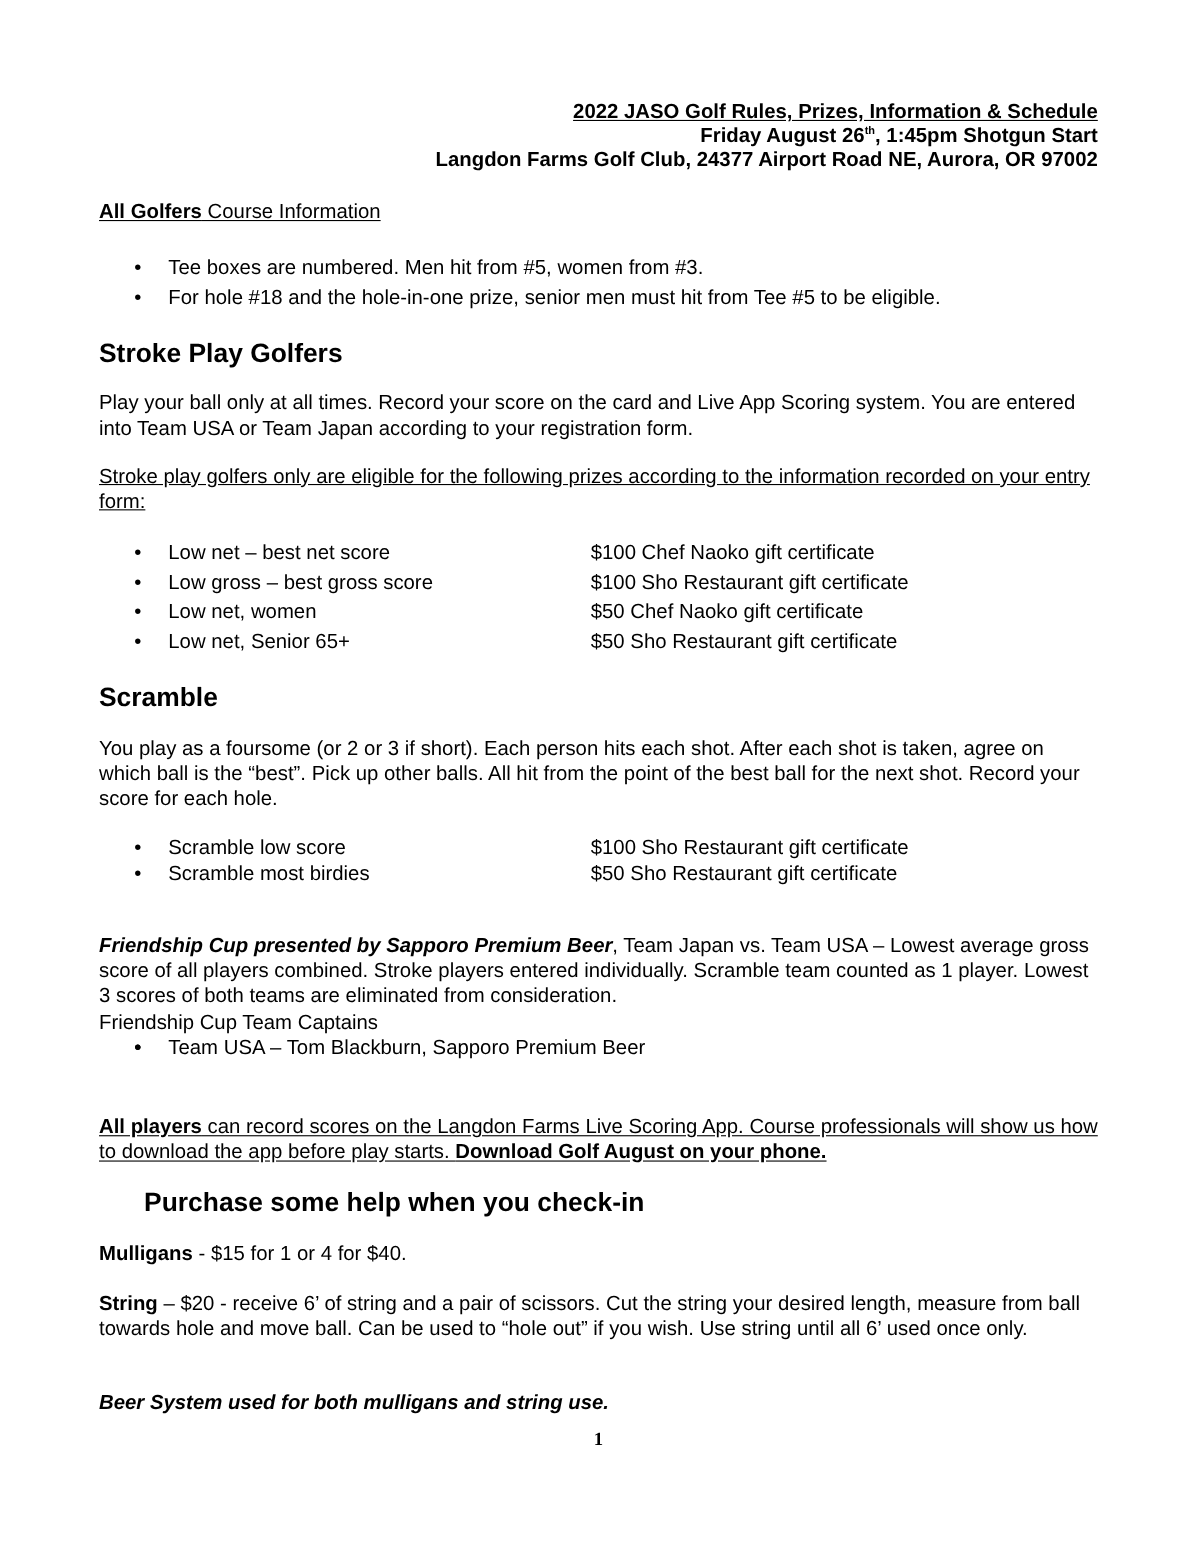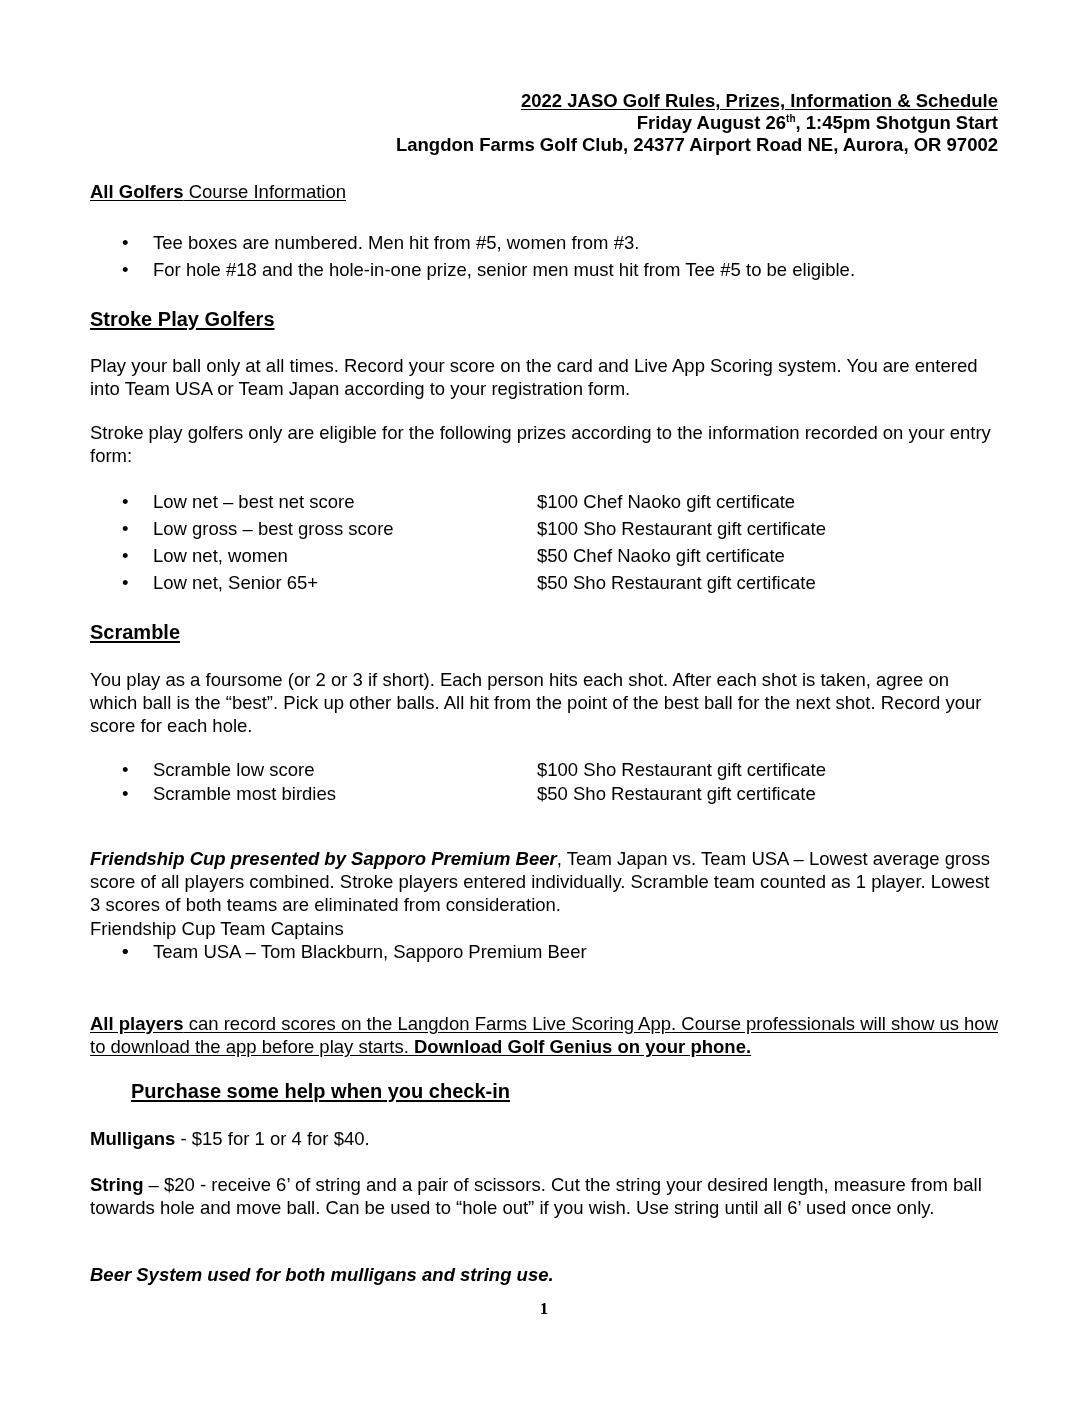--- a/index.html
+++ b/index.html
@@ -7,21 +7,21 @@
       width: 1088px; height: 1408px; position: relative; overflow: hidden;
       font-family: "Liberation Sans", sans-serif; color: #000;
       font-size: 18.5px;
     }
     .page { position: absolute; left: 90px; top: 90px; width: 910px; }
     .title-block { text-align: right; font-weight: bold; font-size: 18.5px; line-height: 22px; margin-left: -2px; }
     .title-block .line { display: block; }
     .u { text-decoration: underline; text-underline-offset: 2px; }
     sup { font-size: 10px; line-height: 0; }
     .abs { position: absolute; left: 0; }
-    .heading { font-weight: bold; font-size: 20px; text-decoration: underline; text-underline-offset: 2px; }
+    .heading { font-weight: bold; font-size: 24px; text-underline-offset: 2px; }
     .para { line-height: 23px; width: 910px; }
     ul.bul { list-style: none; margin: 0; padding: 0; }
     ul.bul li { position: relative; padding-left: 63px; line-height: 27px; white-space: nowrap; }
     ul.bul.tight li { line-height: 24px; }
     ul.bul li .dot { position: absolute; left: 32px; top: 0; }
     ul.bul li .col2 { position: absolute; left: 447px; }
     .bold { font-weight: bold; text-align: right; }
     .bi { font-weight: bold; font-style: italic; }
     .pagenum { position: absolute; top: 1299px; left: 0; width: 1088px; text-align: center;
       font-family: "Liberation Serif", serif; font-weight: bold; font-size: 17px; }
@@ -40,21 +40,21 @@
   <div class="abs u" style="top:91px; font-size:18.5px;">
     <span class="bold">All Golfers</span><span> Course Information</span>
   </div>
   <ul class="bul abs" style="top:139px;">
     <li><span class="dot">•</span><span>Tee boxes are numbered. Men hit from #5, women from #3.</span></li>
     <li><span class="dot">•</span><span>For hole #18 and the hole-in-one prize, senior men must hit from Tee #5 to be eligible.</span></li>
   </ul>
 
   <div class="abs heading" style="top:218px;">Stroke Play Golfers</div>
   <div class="abs para" style="top:264px;">Play your ball only at all times. Record your score on the card and Live App Scoring system. You are entered into Team USA or Team Japan according to your registration form.</div>
-  <div class="abs para" style="top:331px;">Stroke play golfers only are eligible for the following prizes according to the information recorded on your entry form:</div>
+  <div class="abs para" style="top:331px;text-decoration:underline;">Stroke play golfers only are eligible for the following prizes according to the information recorded on your entry form:</div>
   <ul class="bul abs" style="top:398px;">
     <li><span class="dot">•</span><span>Low net – best net score</span><span class="col2">$100 Chef Naoko gift certificate</span></li>
     <li><span class="dot">•</span><span>Low gross – best gross score</span><span class="col2">$100 Sho Restaurant gift certificate</span></li>
     <li><span class="dot">•</span><span>Low net, women</span><span class="col2">$50 Chef Naoko gift certificate</span></li>
     <li><span class="dot">•</span><span>Low net, Senior 65+</span><span class="col2">$50 Sho Restaurant gift certificate</span></li>
   </ul>
 
   <div class="abs heading" style="top:531px;">Scramble</div>
   <div class="abs para" style="top:578px;">You play as a foursome (or 2 or 3 if short). Each person hits each shot. After each shot is taken, agree on which ball is the “best”. Pick up other balls. All hit from the point of the best ball for the next shot. Record your score for each hole.</div>
   <ul class="bul tight abs" style="top:668px;">
@@ -65,21 +65,21 @@
   <div class="abs para" style="top:737px;margin-top:20px;">
     <span class="bi">Friendship Cup presented by Sapporo Premium Beer</span><span>, Team Japan vs. Team USA – Lowest average gross score of all players combined. Stroke players entered individually. Scramble team counted as 1 player. Lowest 3 scores of both teams are eliminated from consideration.</span>
   </div>
   <div class="abs" style="top:827px; line-height:23px;">Friendship Cup Team Captains</div>
   <ul class="bul tight abs" style="top:850px;">
     <li><span class="dot">•</span></li>
     <li><span class="dot">•</span><span>Team USA – Tom Blackburn, Sapporo Premium Beer</span></li>
   </ul>
 
   <div class="abs para u" style="top:922px;">
-    <span class="bold">All players</span><span> can record scores on the Langdon Farms Live Scoring App. Course professionals will show us how to download the app before play starts. </span><span class="bold">Download Golf Genius on your phone.</span>
+    <span class="bold">All players</span><span> can record scores on the Langdon Farms Live Scoring App. Course professionals will show us how to download the app before play starts. </span><span class="bold">Download Golf August on your phone.</span>
   </div>
 
   <div class="abs heading" style="top:990px;margin-left:41px;">Purchase some help when you check-in</div>
   <div class="abs para" style="top:1037px;">
     <span class="bold">Mulligans</span><span> - $15 for 1 or 4 for $40.</span>
   </div>
   <div class="abs para" style="top:1083px;">
     <span class="bold">String</span><span> – $20 - receive 6’ of string and a pair of scissors. Cut the string your desired length, measure from ball towards hole and move ball. Can be used to “hole out” if you wish. Use string until all 6’ used once only.</span>
   </div>
   <div class="abs bi" style="top:1173px; line-height:23px;">Beer System used for both mulligans and string use.</div>

